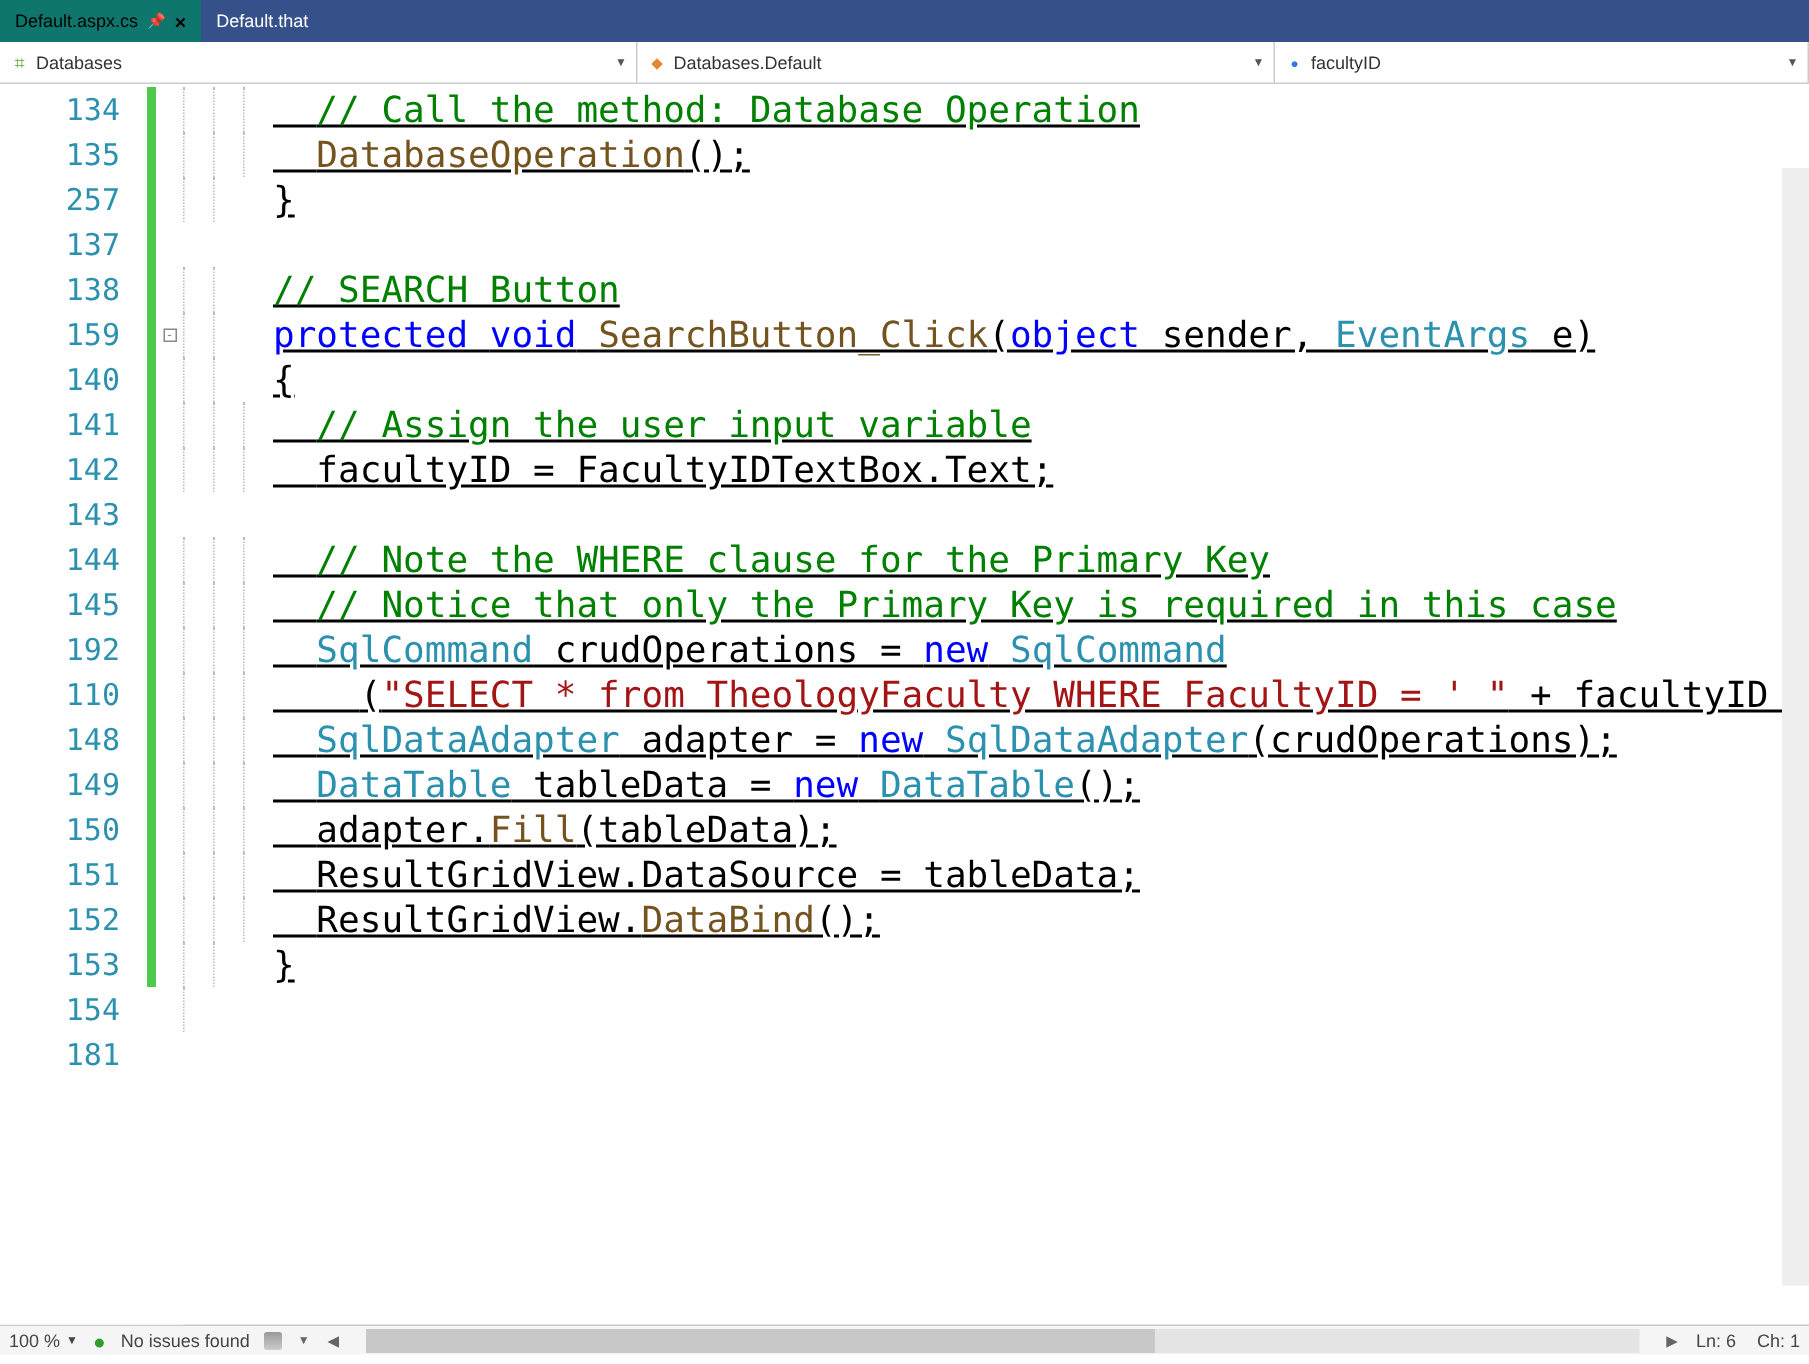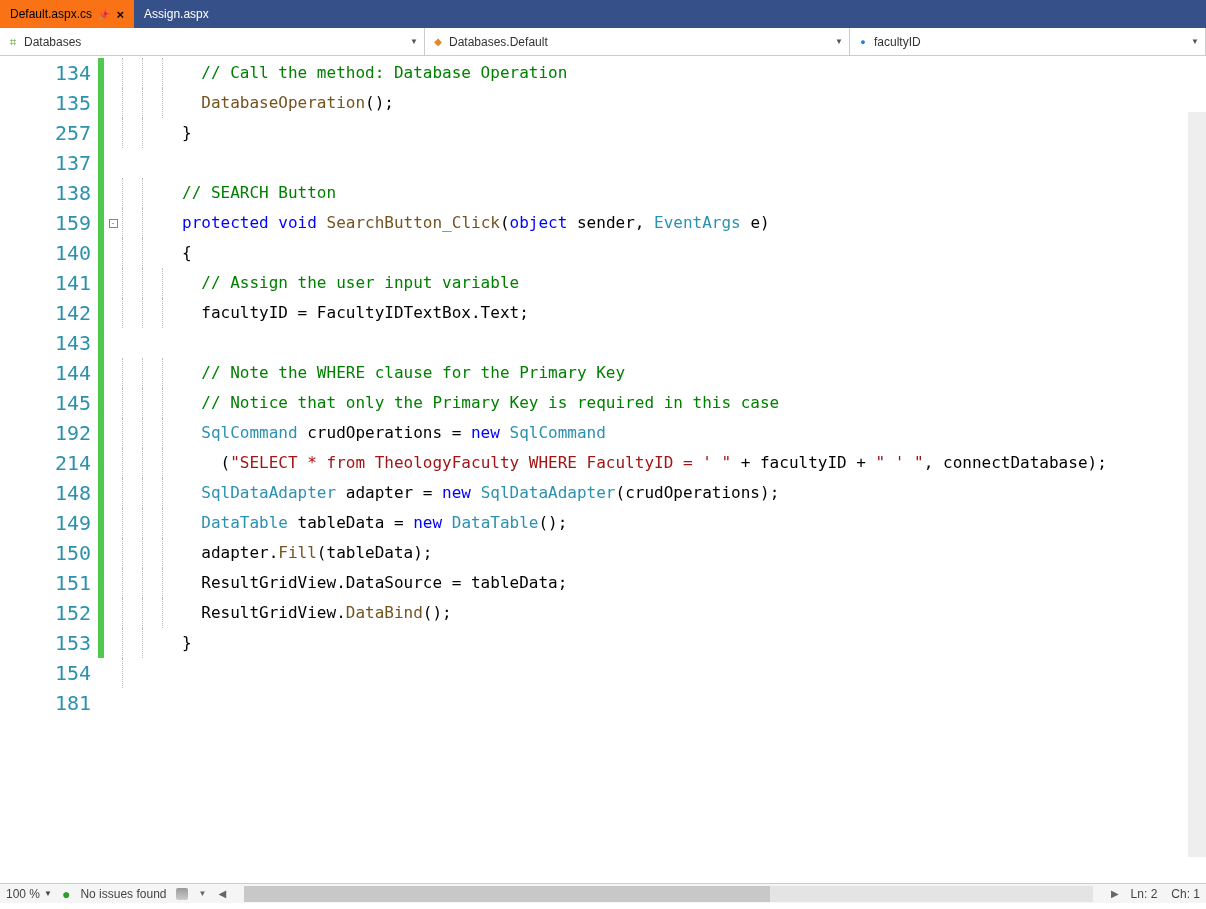--- a/index.html
+++ b/index.html
@@ -20,21 +20,21 @@
 .tab {
   display: flex;
   align-items: center;
   padding: 0 10px 0 10px;
   font-size: 12px;
   color: #fff;
   cursor: pointer;
   gap: 6px;
 }
 .tab.active {
-  background: #f97316;
+  background: #0f766e;
   color: #000;
 }
 .tab .pin { font-size: 10px; }
 .tab .close { font-size: 13px; font-weight: bold; }
 .crumbs {
   height: 28px;
   border-bottom: 1px solid #ccc;
   display: flex;
   align-items: stretch;
 }
@@ -71,21 +71,21 @@
   border-right: 0;
   text-align: right;
   padding-top: 2px;
 }
 .gutter .ln {
   height: 30px;
   line-height: 30px;
   font-family: Consolas, monospace;
   font-size: 20px;
   color: #2b91af;
-  padding-right: 7px;
+  padding-right: 18px;
 }
 .mod-strip {
   width: 6px;
   background: #fff;
   padding-top:2px;
 }
 .mod-strip .mark { height:30px; }
 .mod-strip .mark.green { background:#4ec94e; }
 .fold-strip {
   width: 18px;
@@ -111,24 +111,25 @@
 .guide-area {
   width:60px;
   position:relative;
   padding-top:2px;
 }
 .guide-area .row { height:30px; position:relative; }
 .vline { position:absolute; top:0; bottom:0; width:0; border-left:1px dotted #bbb; }
 .code {
   flex:1;
   font-family: Consolas, monospace;
-  font-size: 16px;
+  font-size: 24px;
   padding-top:2px;
   overflow:hidden;
   white-space: pre;
+  text-decoration: underline;
 }
 .code .row { height:30px; line-height:30px; }
 .c-comment { color: #008000; }
 .c-keyword { color: #0000ff; }
 .c-type { color: #2b91af; }
 .c-string { color: #a31515; }
 .c-method { color: #74531f; }
 .c-text { color: #000; }
 .scrollbar-v {
   position:absolute;
@@ -164,21 +165,21 @@
 </head>
 <body>
 
 <div class="tabs">
   <div class="tab active">
     <span>Default.aspx.cs</span>
     <span class="pin">📌</span>
     <span class="close">×</span>
   </div>
   <div class="tab">
-    <span>Assign.aspx</span>
+    <span>Default.that</span>
   </div>
 </div>
 
 <div class="crumbs">
   <div class="crumb">
     <span class="ico ico-db"></span>
     <span>Databases</span>
     <span class="chev">▼</span>
   </div>
   <div class="crumb">
@@ -201,21 +202,21 @@
       <div class="ln">137</div>
       <div class="ln">138</div>
       <div class="ln">159</div>
       <div class="ln">140</div>
       <div class="ln">141</div>
       <div class="ln">142</div>
       <div class="ln">143</div>
       <div class="ln">144</div>
       <div class="ln">145</div>
       <div class="ln">192</div>
-      <div class="ln">214</div>
+      <div class="ln">110</div>
       <div class="ln">148</div>
       <div class="ln">149</div>
       <div class="ln">150</div>
       <div class="ln">151</div>
       <div class="ln">152</div>
       <div class="ln">153</div>
       <div class="ln">154</div>
       <div class="ln">181</div>
     </div>
   <div class="mod-strip" id="modstrip">
@@ -373,16 +374,16 @@
   <span class="check">●</span>
   <span>No issues found</span>
   <span class="spl"></span>
   <span style="font-size:8px;color:#666">▼</span>
   <span class="arrow">◀</span>
   <div class="scroll-h">
       <div class="thumb"></div>
     </div>
   <span class="arrow">▶</span>
   <div class="right">
-    <span>Ln: 2</span>
+    <span>Ln: 6</span>
     <span>Ch: 1</span>
   </div>
 </div>
 
 </body></html>

